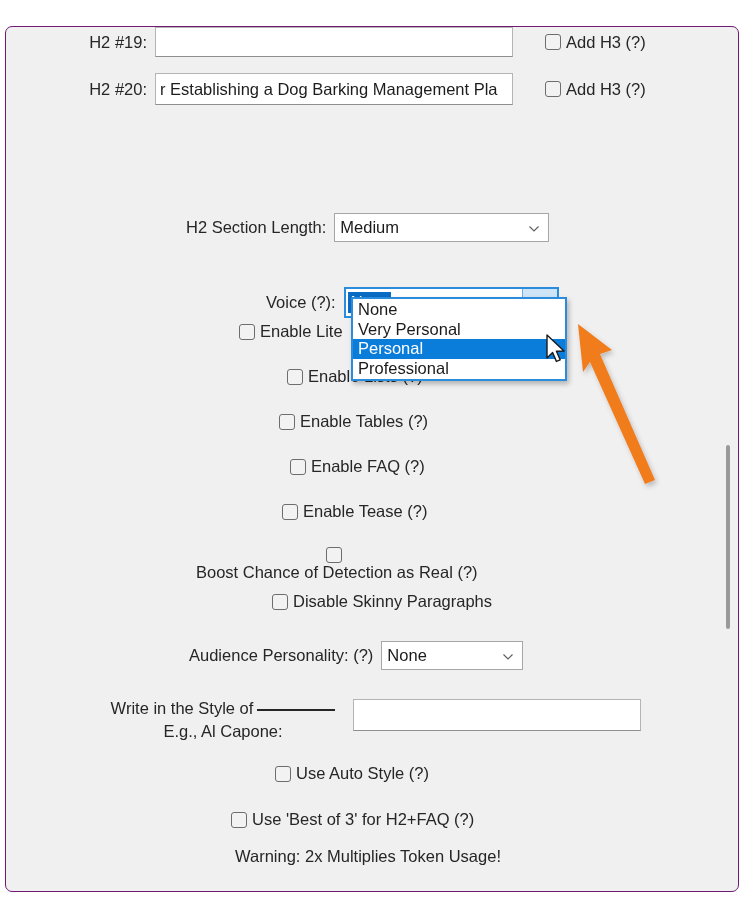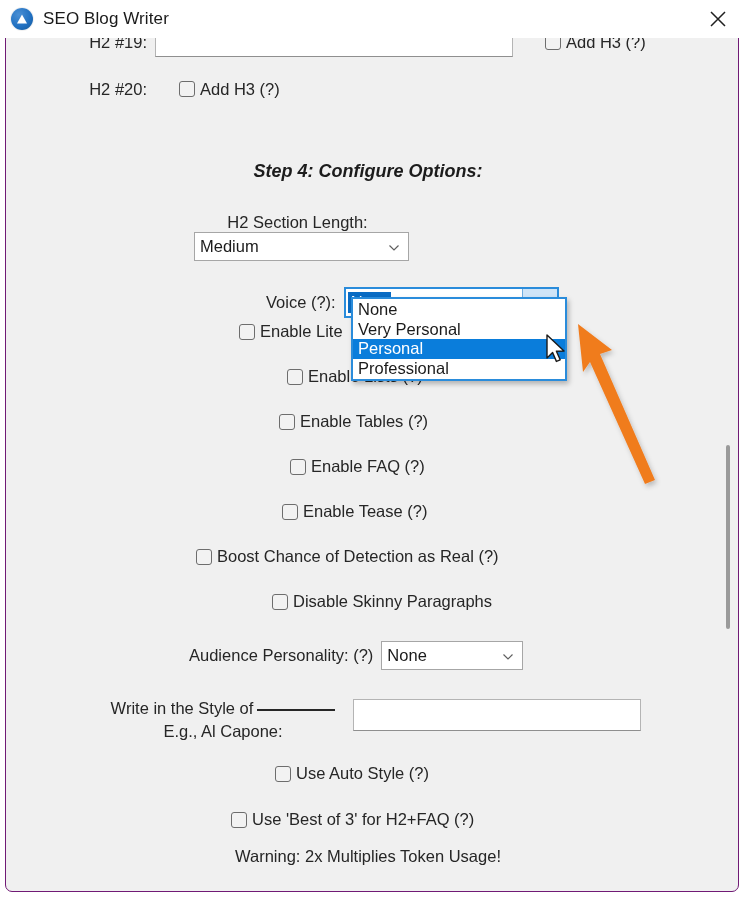--- a/index.html
+++ b/index.html
@@ -248,31 +248,29 @@
       <span class="form-text" style="width:86px; text-align:right;">H2 #19:</span>
       <div class="tinput" style="margin-left:8px; width:358px; height:30px;"></div>
       <div style="display:flex; align-items:center; margin-left:32px;">
         <span class="cb"></span>
         <span class="cb-label">Add H3 (?)</span>
       </div>
     </div>
 
     <div class="row" style="left:55px; top:45px; width:640px; height:34px;">
       <span class="form-text" style="width:86px; text-align:right;">H2 #20:</span>
+      <div class="tinput" style="margin-left:8px; width:358px; height:32px;">r Establishing a Dog Barking Management Pla</div>
       <div style="display:flex; align-items:center; margin-left:32px;">
         <span class="cb"></span>
         <span class="cb-label">Add H3 (?)</span>
       </div>
     </div>
 
-    <div style="position:absolute; left:0; top:134px; width:724px; text-align:center;">
-      <span style="font-size:18px; font-weight:bold; font-style:italic; color:#1c1c1c;">Step 4: Configure Options:</span>
-    </div>
-
-    <div class="row" style="left:180px; top:186px;flex-direction:column;">
+
+    <div class="row" style="left:180px; top:186px;">
       <span class="form-text">H2 Section Length:</span>
       <div class="combo" style="margin-left:8px; width:215px;">
         <span class="ctext">Medium</span>
         <span class="carrow">
           <svg viewBox="0 0 12 12" width="12" height="12">
             <path d="M1.5 4 L6 8.5 L10.5 4" fill="none" stroke="#606060" stroke-width="1.2"></path>
           </svg>
         </span>
       </div>
     </div>
@@ -307,21 +305,21 @@
     <div class="row" style="left:284px; top:430px;">
       <span class="cb"></span>
       <span class="cb-label">Enable FAQ (?)</span>
     </div>
 
     <div class="row" style="left:276px; top:475px;">
       <span class="cb"></span>
       <span class="cb-label">Enable Tease (?)</span>
     </div>
 
-    <div class="row" style="left:190px; top:520px;">
+    <div class="row" style="left:190px; top:520px;flex-direction:column;">
       <span class="cb"></span>
       <span class="cb-label">Boost Chance of Detection as Real (?)</span>
     </div>
 
     <div class="row" style="left:230px; top:565px;padding-left:36px;">
       <span class="cb"></span>
       <span class="cb-label">Disable Skinny Paragraphs</span>
     </div>
 
     <div class="row" style="left:183px; top:614px;">
@@ -364,29 +362,20 @@
       <div class="opt sel">Personal</div>
       <div class="opt">Professional</div>
     </div>
 
     <div id="scrollbar-track">
       <div id="scrollbar-thumb"></div>
     </div>
 
   </div>
 
-  <div id="titlebar">
-    <div id="app-icon"></div>
-    <div id="win-title">SEO Blog Writer</div>
-    <div id="close-btn">
-      <svg width="20" height="20" viewBox="0 0 20 20">
-        <path d="M3 3 L17 17 M17 3 L3 17" stroke="#202020" stroke-width="1.5" fill="none"></path>
-      </svg>
-    </div>
-  </div>
 
   <svg id="cursor" style="left:545px; top:334px;" width="26" height="34" viewBox="0 0 26 34">
     <path d="M2,1 L2,24 L7.6,18.6 L11.4,27.4 L15.2,25.8 L11.4,17.2 L19,17 Z" fill="#ffffff" stroke="#1a1a1a" stroke-width="1.4" stroke-linejoin="round"></path>
   </svg>
 
   <svg id="anno-arrow" style="left:560px; top:312px;" width="110" height="185" viewBox="0 0 110 185">
     <defs>
       <filter id="arrShadow" x="-30%" y="-30%" width="180%" height="180%">
         <feDropShadow dx="2" dy="3" stdDeviation="2.4" flood-color="#000000" flood-opacity="0.22"></feDropShadow>
       </filter>

